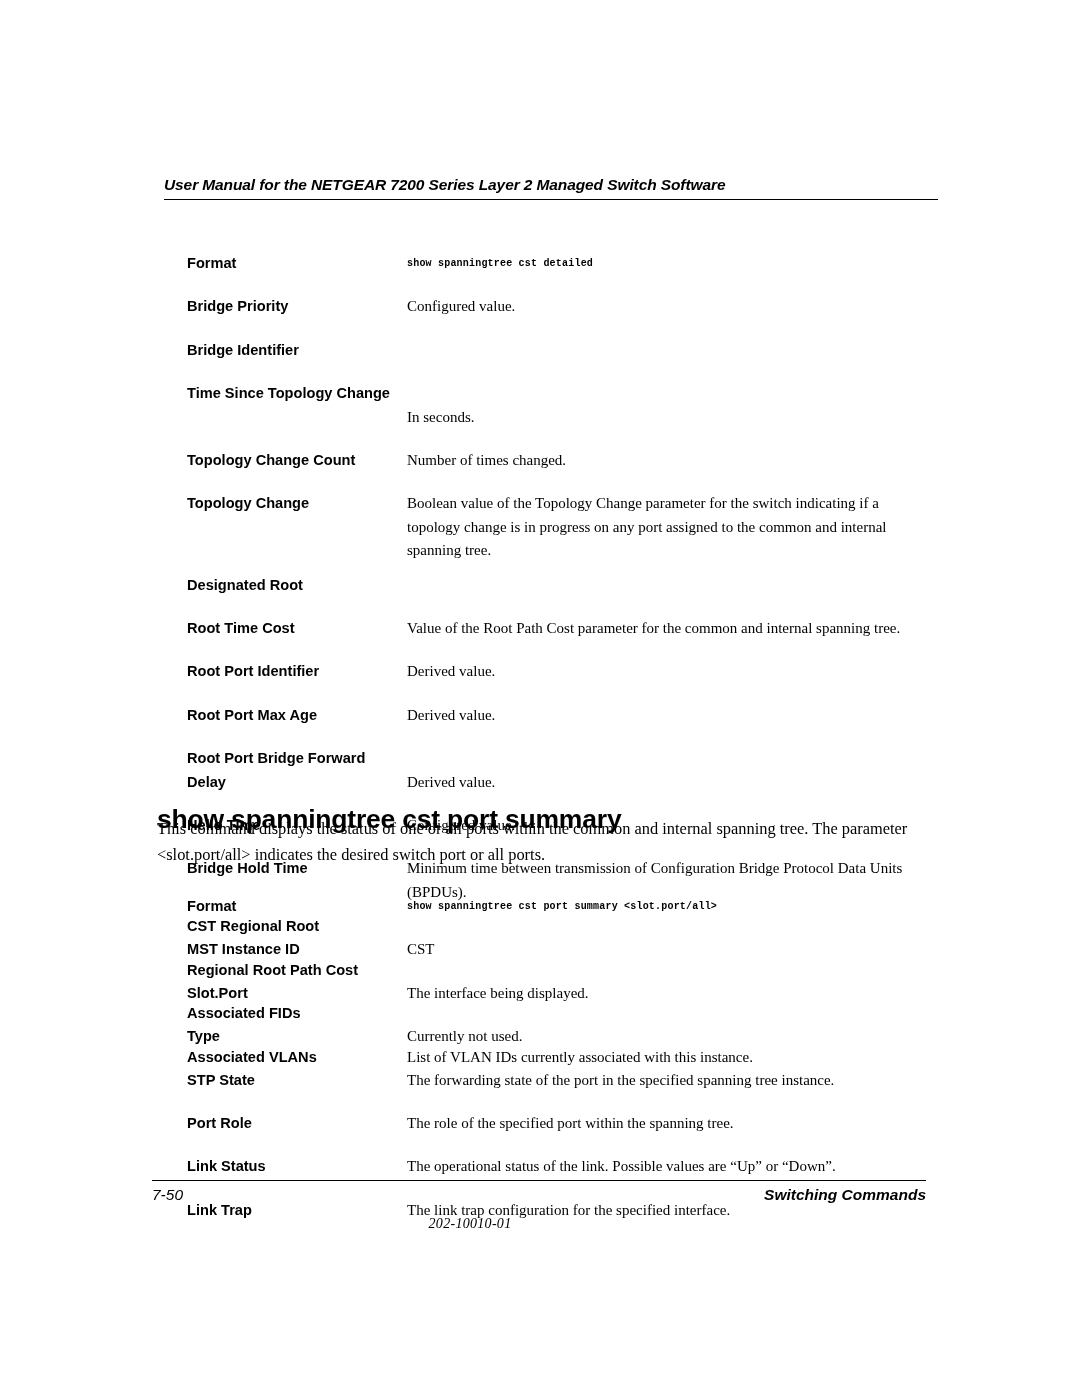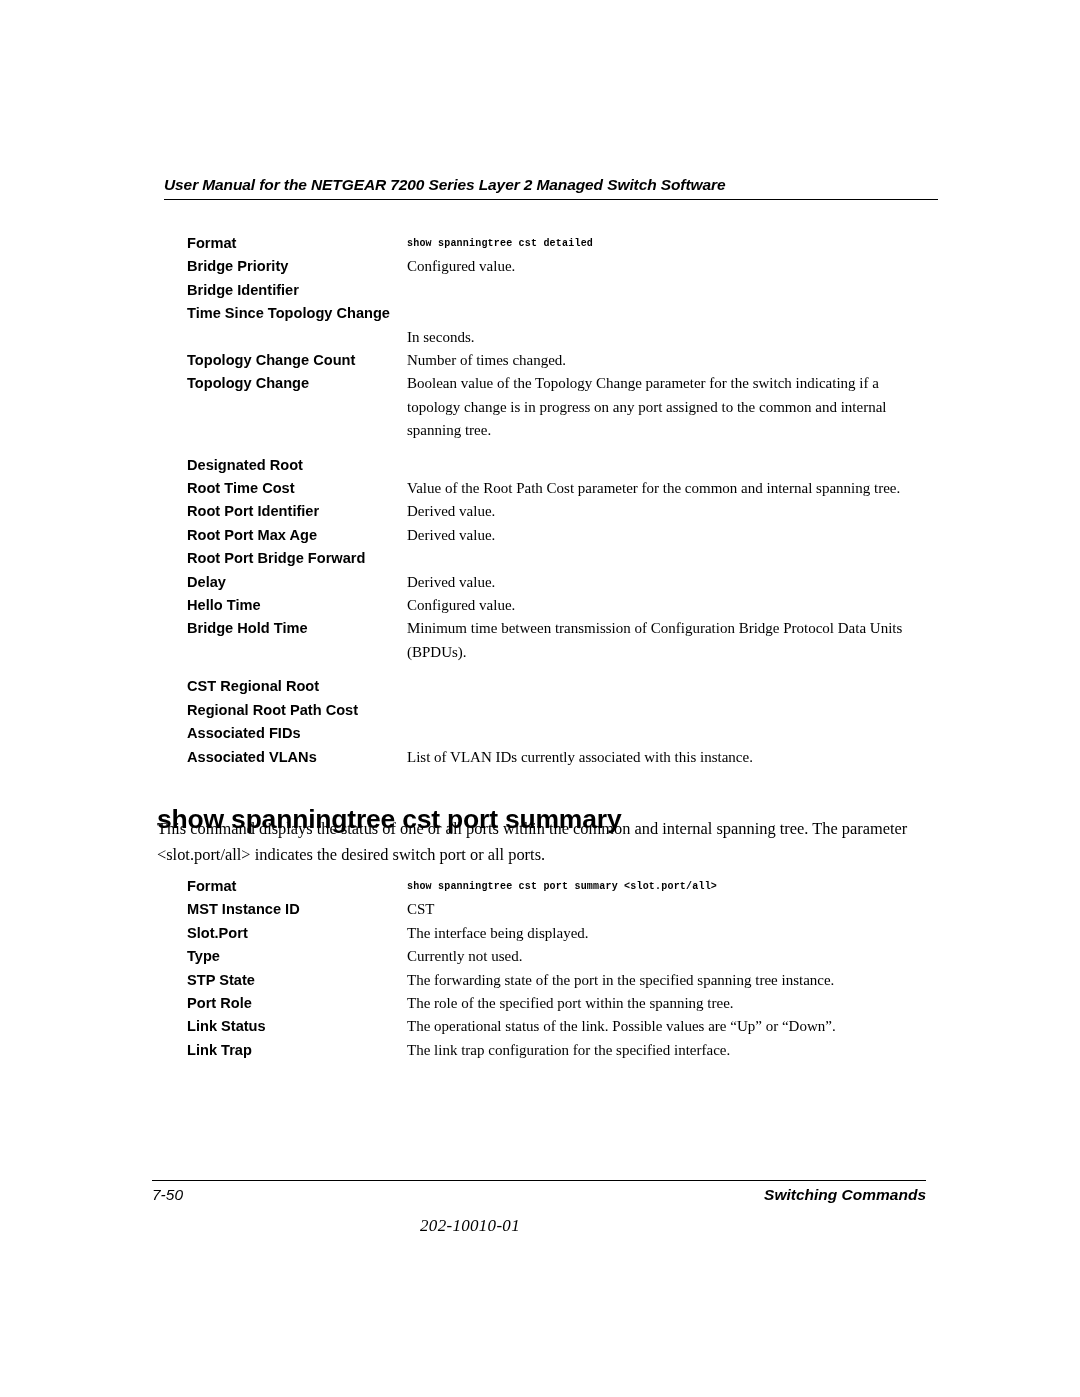--- a/index.html
+++ b/index.html
@@ -48,20 +48,21 @@
 
   
   .deftable {
     position: absolute;
     left: 187px;
     width: 725px;
   }
   .defrow {
     display: flex;
     align-items: flex-start;
+    margin-top: 20px;
   }
   .defrow .term {
     flex: 0 0 220px;
     width: 220px;
     font-family: "Liberation Sans", sans-serif;
     font-weight: bold;
     font-size: 14.6px;
     line-height: 23.4px;
     color: #000;
   }
@@ -133,21 +134,21 @@
   .footer-left  { font-weight: normal; }
   .footer-right { font-weight: bold; }
   .docnum {
     position: absolute;
     left: 0;
     top: 1216px;
     width: 940px;
     text-align: center;
     font-family: "Liberation Serif", serif;
     font-style: italic;
-    font-size: 17px;
+    font-size: 14px;
     letter-spacing: 0.3px;
     color: #000;
   }
 </style>
 </head>
 <body>
 
 <div class="page">
 
   <div class="runhead">

